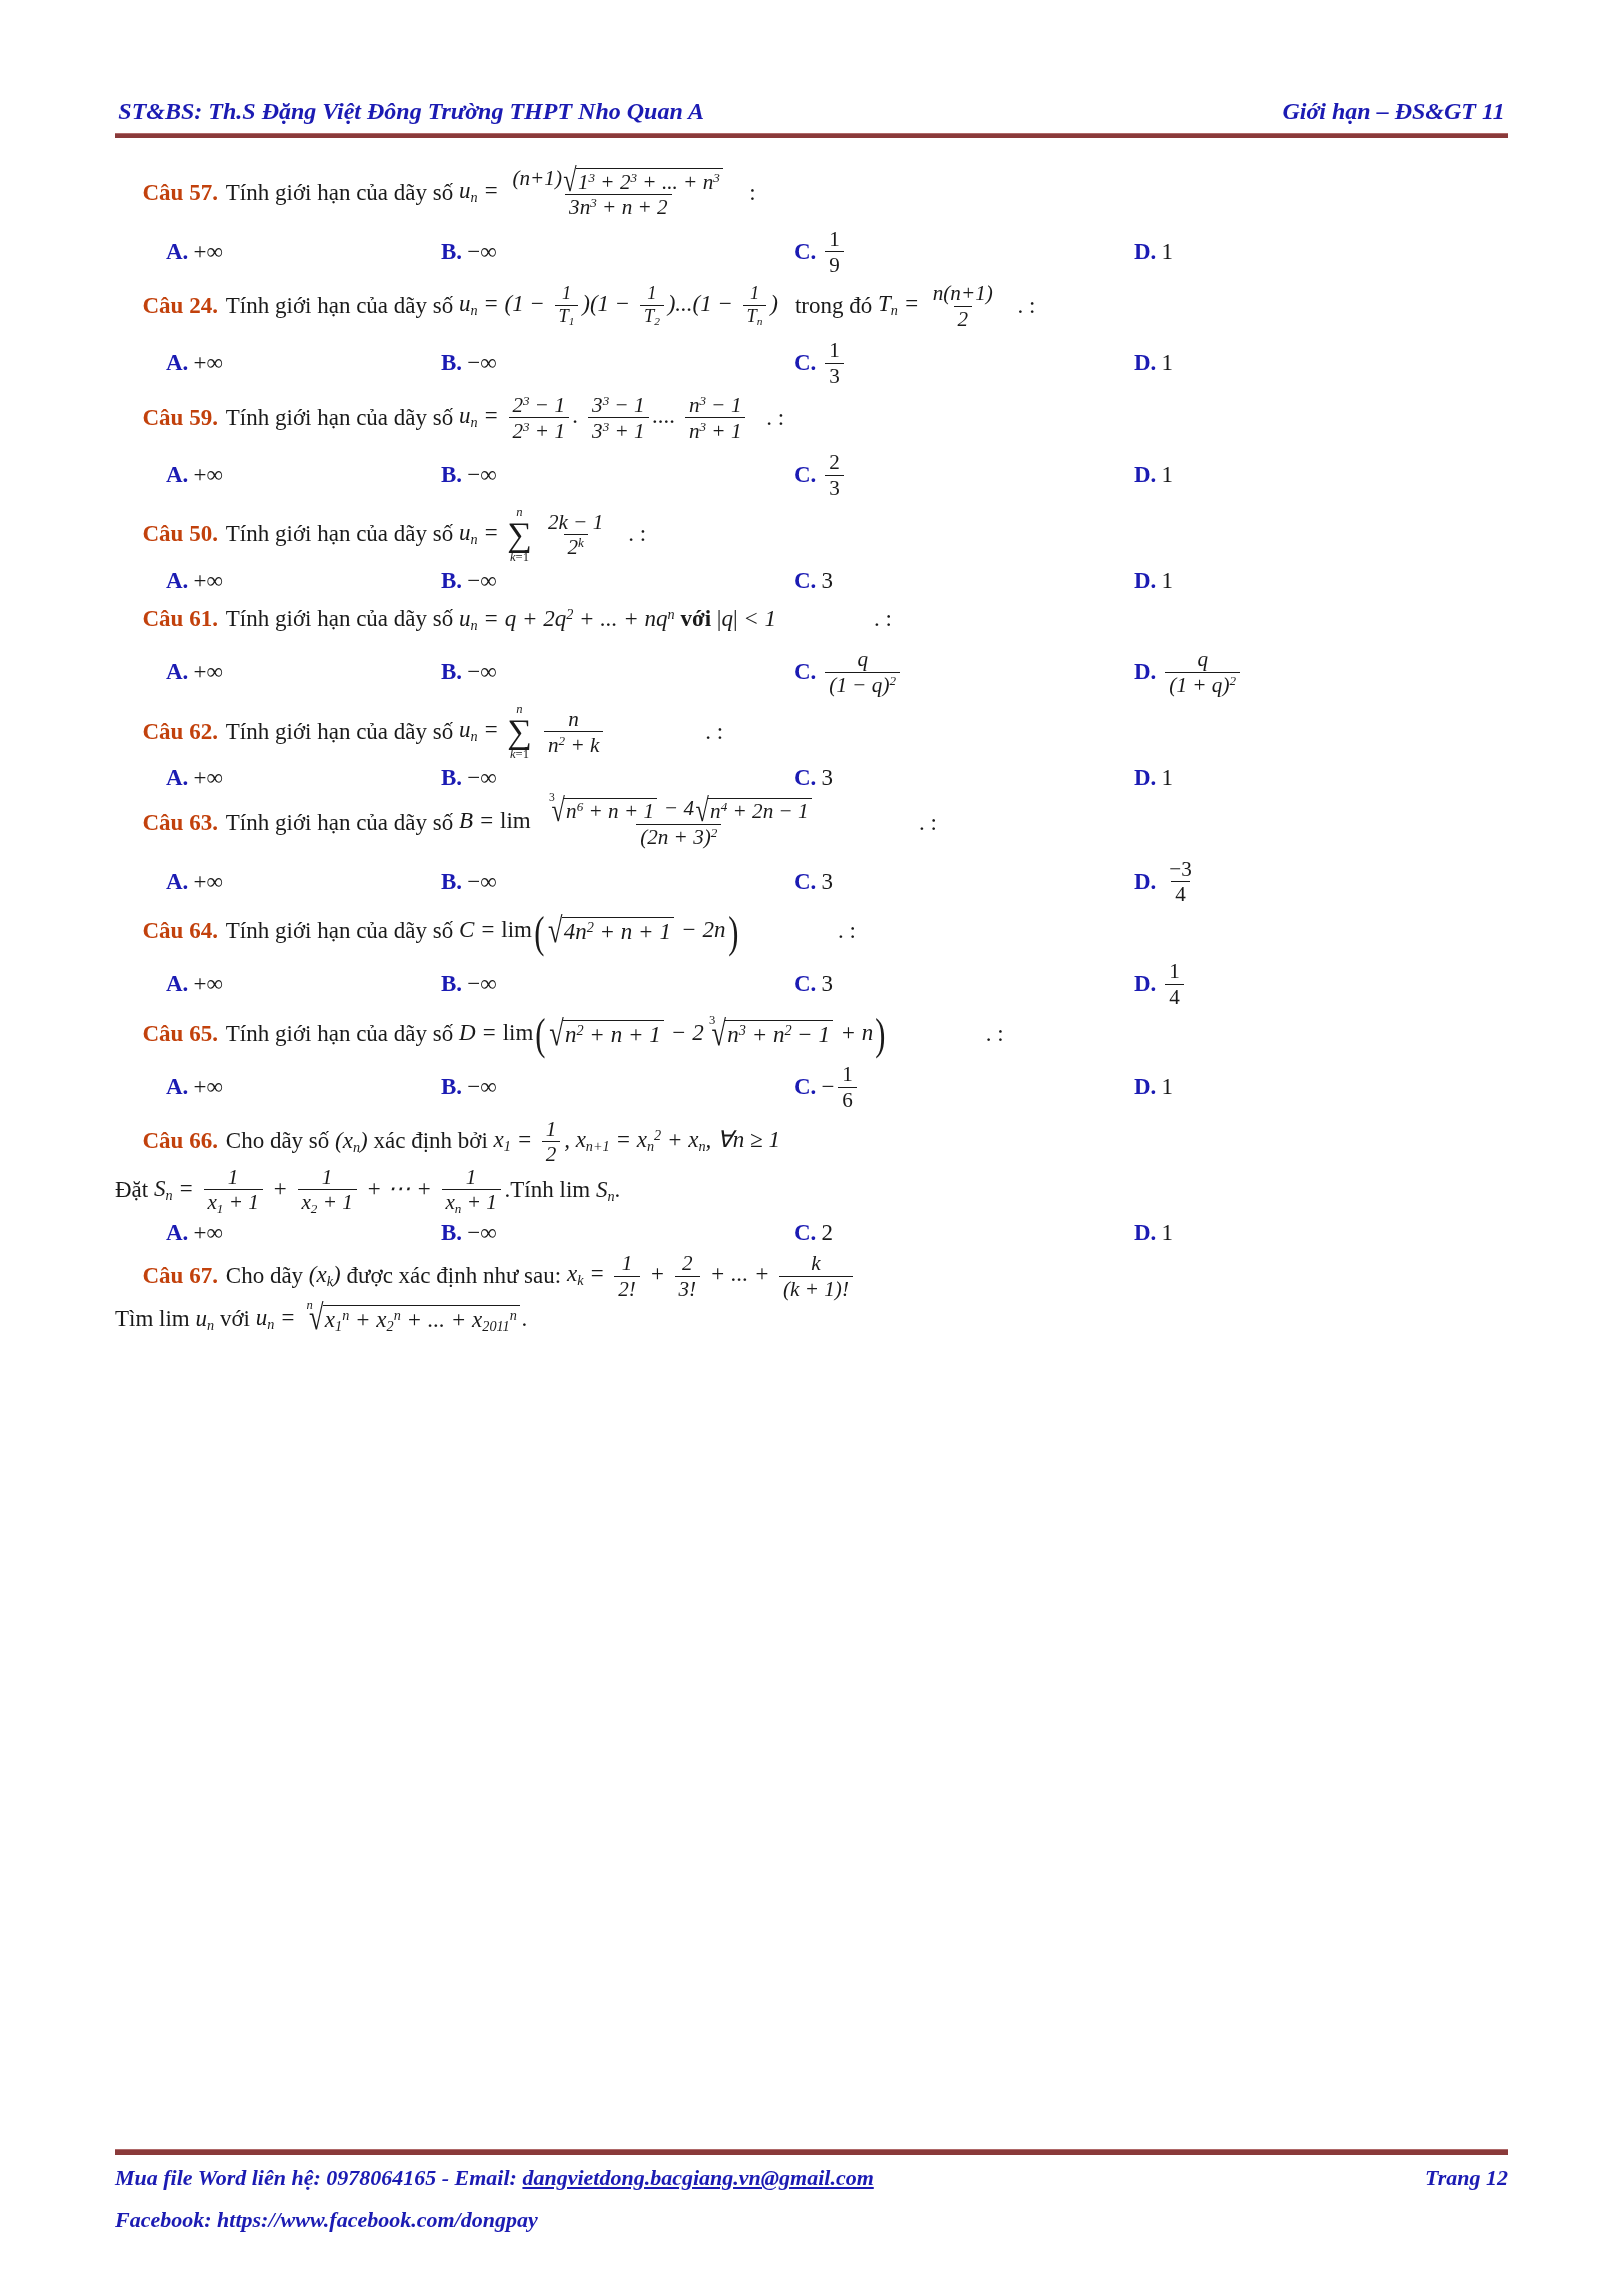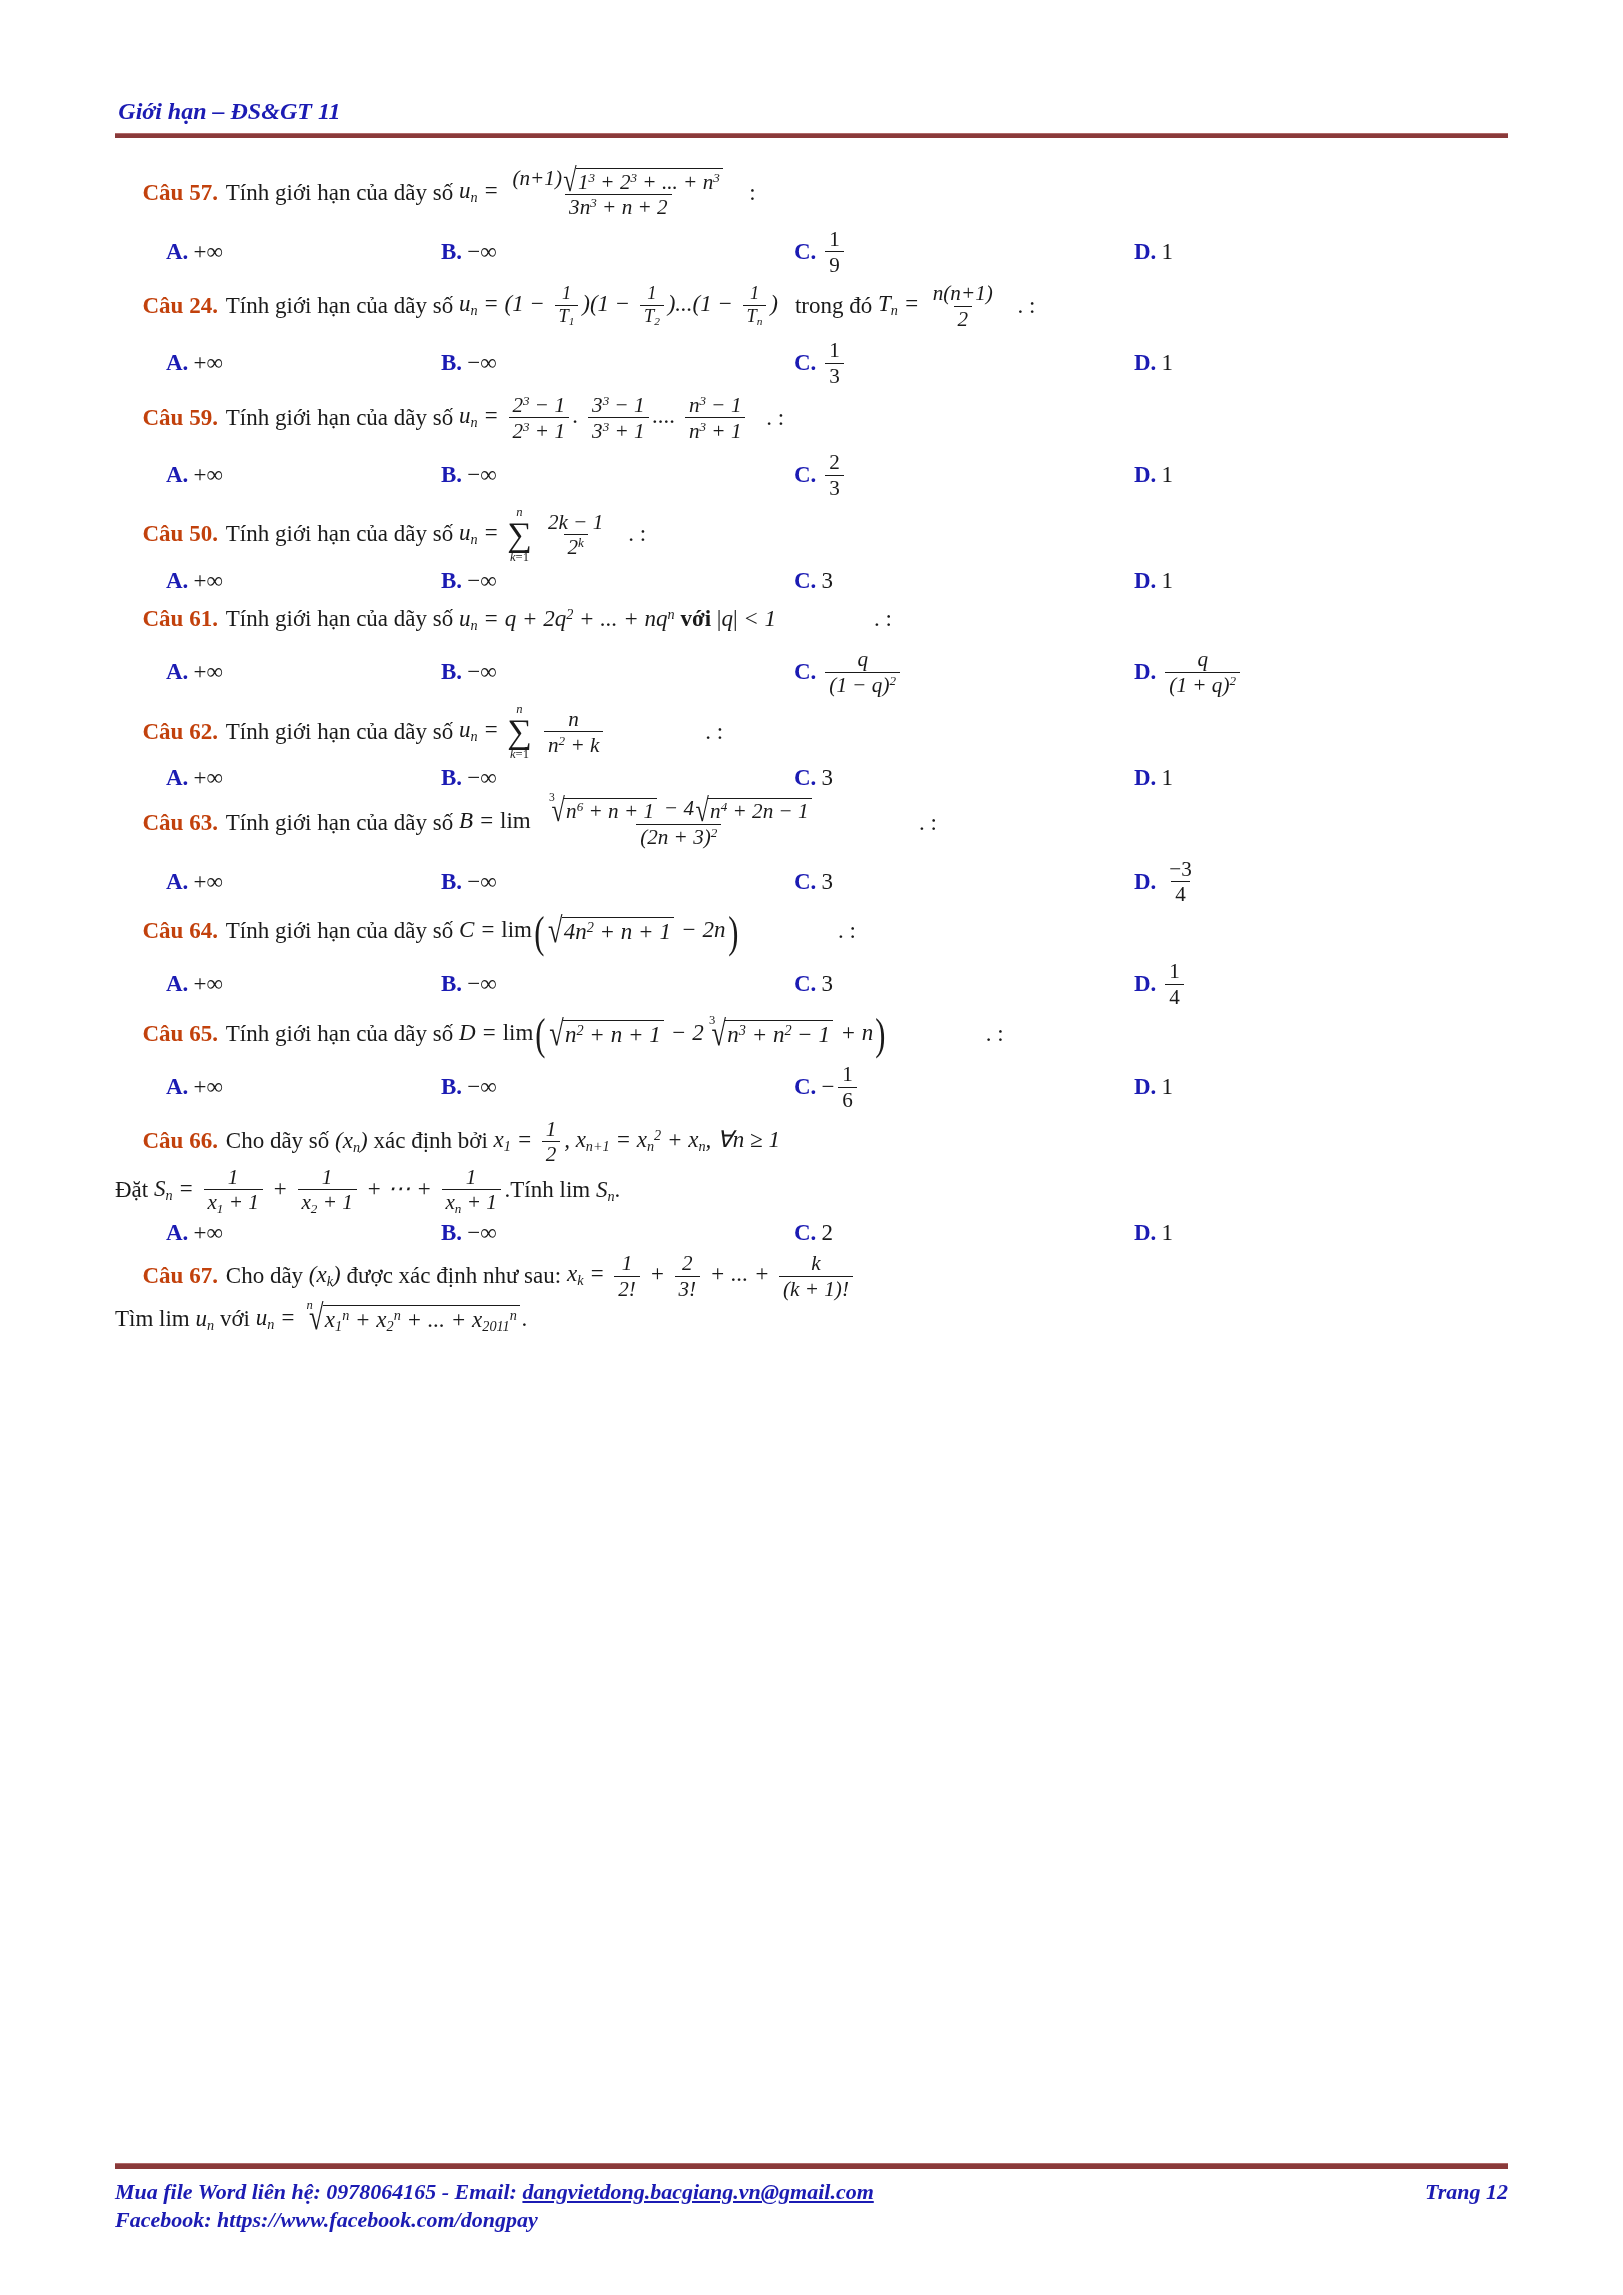--- a/index.html
+++ b/index.html
@@ -162,28 +162,29 @@
     font-style:italic;
     font-weight:bold;
     font-size:22px;
     color:#1b1bb3;
     text-align:right;
   }
   .footer a, .footer .link {
     color:#1b1bb3;
     text-decoration:underline;
   }
-  .footer .second { margin-top:2px; font-style:italic; font-weight:bold; font-size:22px; color:#1b1bb3; }
+  .footer .second { margin-top:16px; font-style:italic; font-weight:bold; font-size:22px; color:#1b1bb3; }
 </style>
 </head>
 <body>
 
 <div class="page">
 
   <div class="header">
+    <div class="left">ST&amp;BS: Th.S Đặng Việt Đông Trường THPT Nho Quan A</div>
     <div class="right">Giới hạn – ĐS&amp;GT 11</div>
   </div>
   <div class="rule"></div>
 
   <div class="q">
     <div class="qline">
       <span class="qlabel">Câu 57.</span>
       <span class="qtext">Tính giới hạn của dãy số</span>
       <span class="math">
         &nbsp;<i>u</i><sub>n</sub> =

